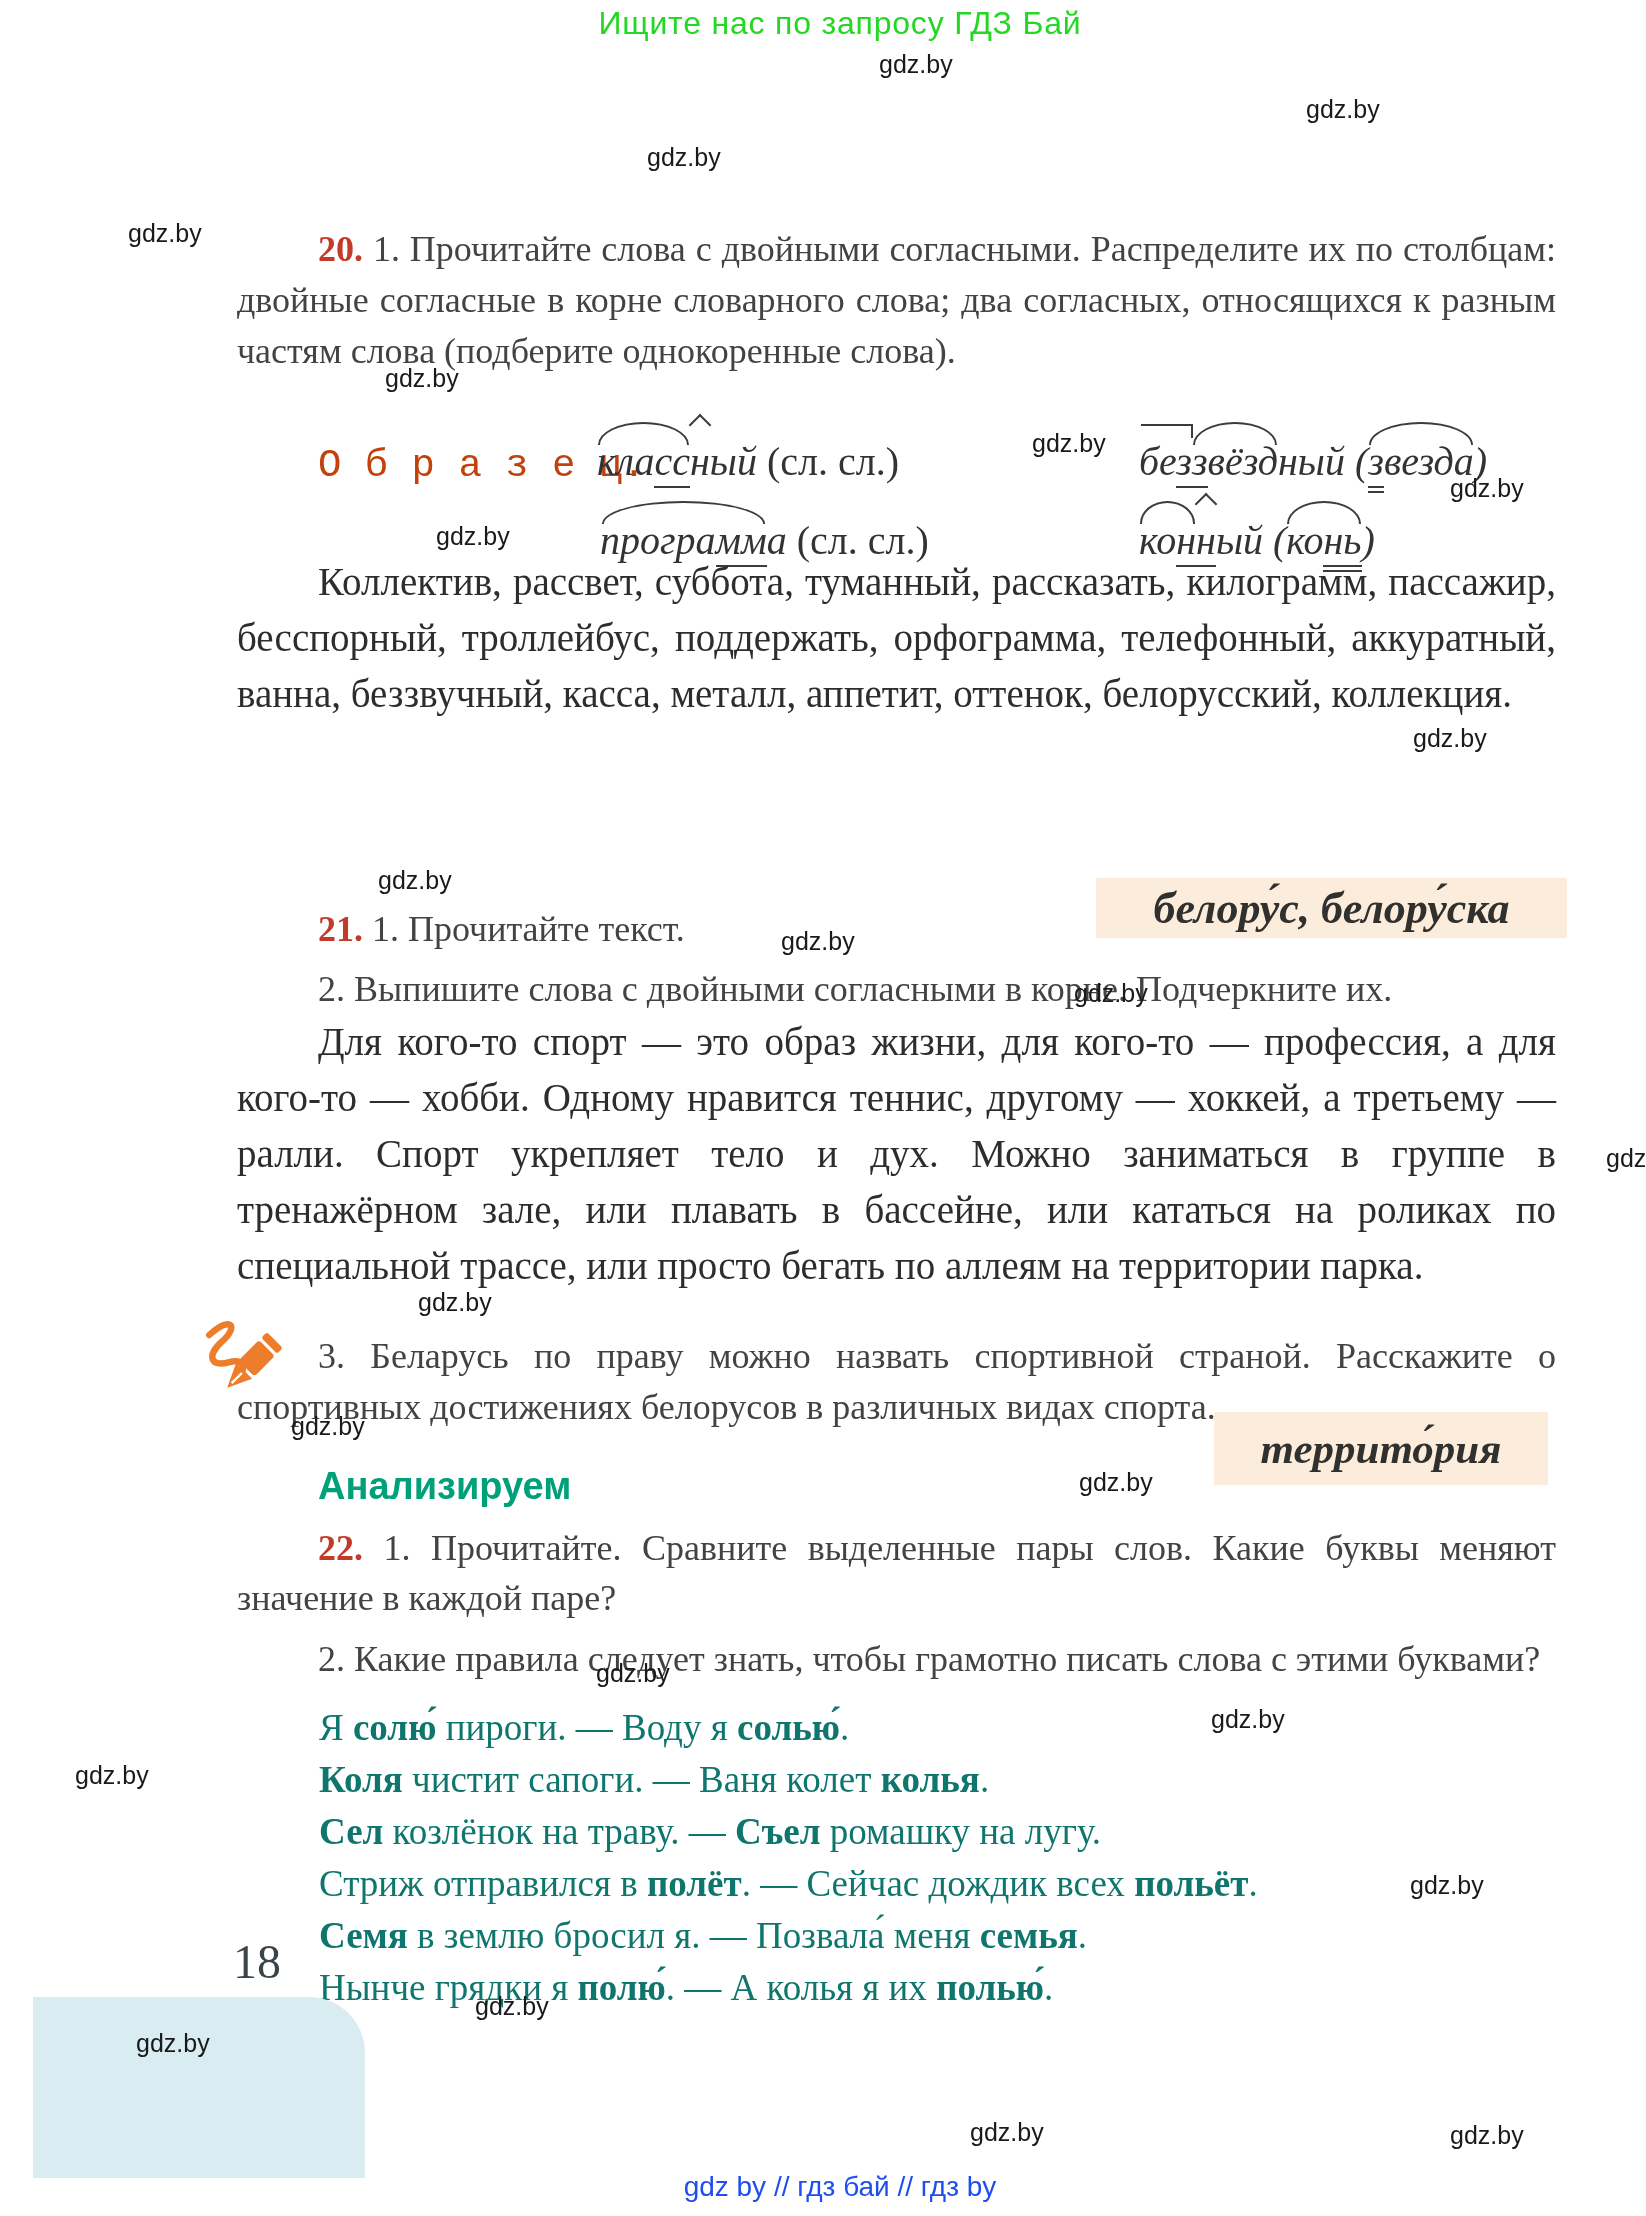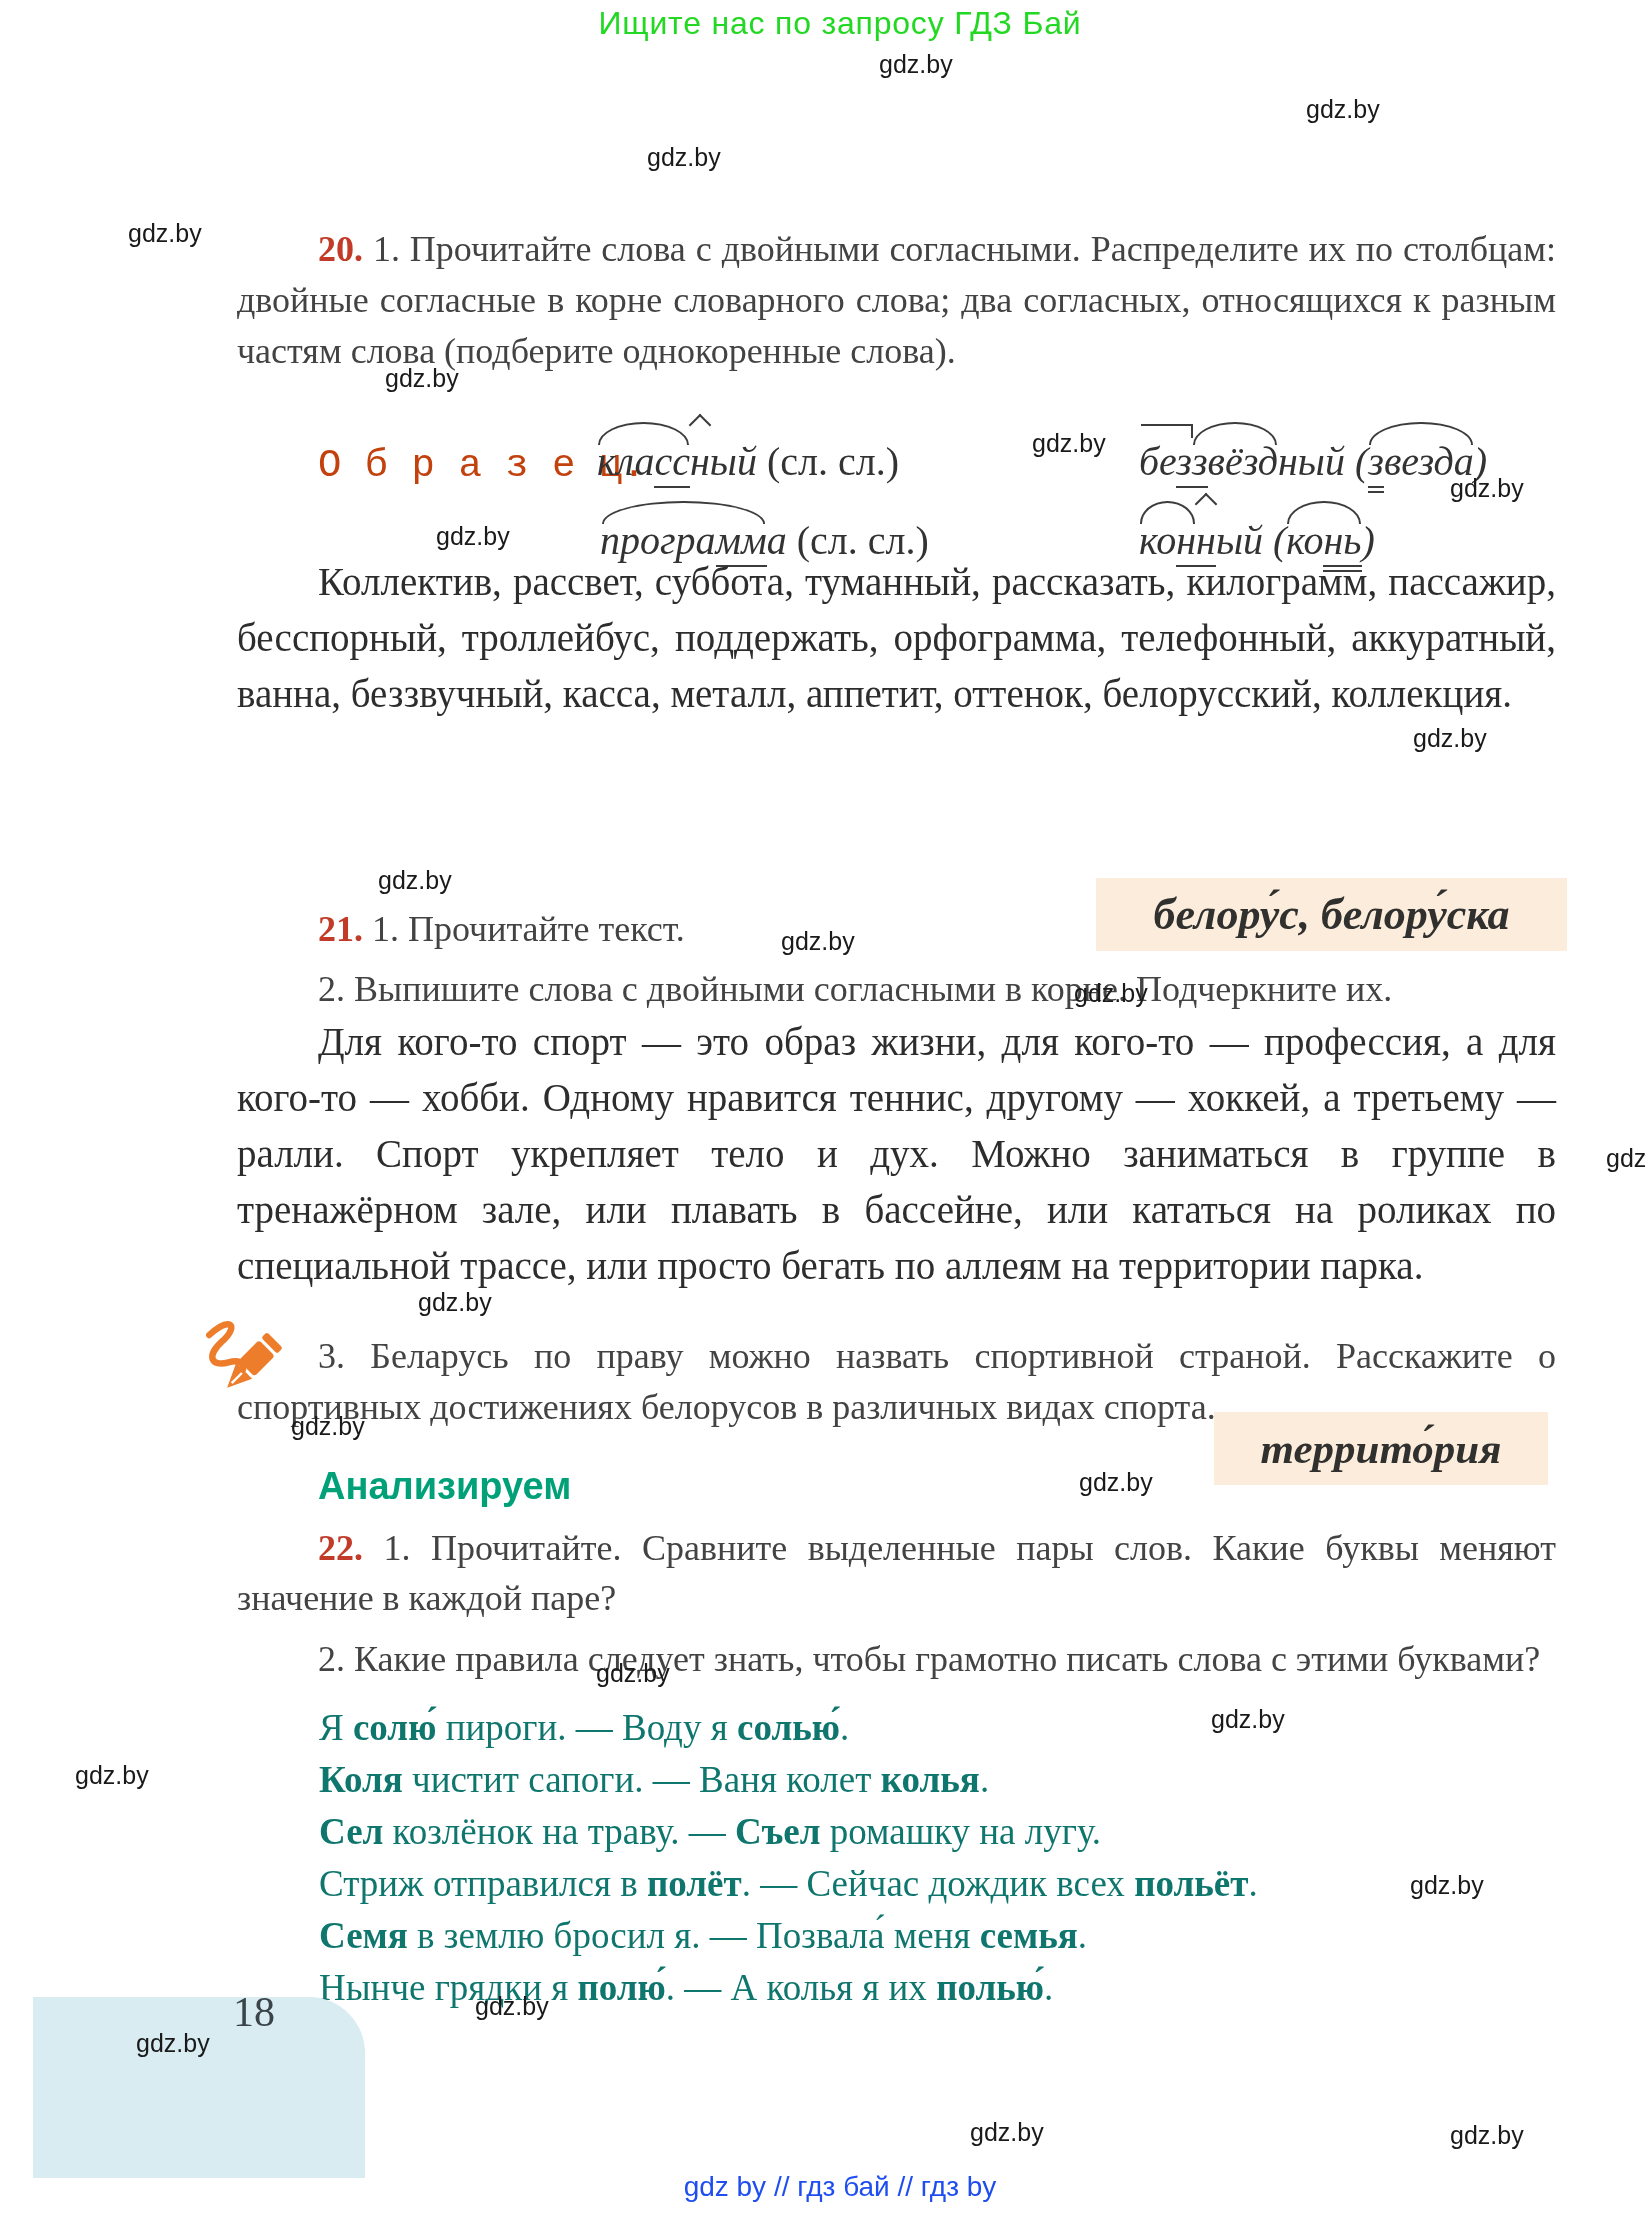--- a/index.html
+++ b/index.html
@@ -19,22 +19,22 @@
   .i{font-style:italic;}
 
   
   .header-note{left:0;right:0;top:4.8px;text-align:center;font-size:32px;
                color:#22d822;letter-spacing:0.8px;}
   .wm{position:absolute;font-size:25px;color:#1a1a1a;white-space:nowrap;}
   .footer-links{left:0;right:0;top:2171px;text-align:center;font-size:28px;
                 color:#1e4ef0;cursor:pointer;}
   .page-tab{left:0;top:1997px;width:332px;height:181px;background:#d9ecf2;
             border-radius:0 56px 0 0;}
-  .page-number{left:200px;top:1988px;font-family:"Liberation Serif",serif;
-               font-size:42px;color:#3a4449;}
+  .page-number{left:200px;top:1934px;font-family:"Liberation Serif",serif;
+               font-size:48px;color:#3a4449;}
 
   
   .obrazec{left:0;top:407px;width:1647px;height:169px;}
   .obrazec-label{position:absolute;left:285px;top:37px;
                  font-family:Liberation Mono, monospace;font-size:39px;color:#c2410c;}
   .sample{position:absolute;font-family:"Liberation Serif","DejaVu Serif",serif;
           font-style:italic;font-size:40px;color:#333333;white-space:nowrap;}
   .sample .pl{font-style:normal;}
   .root{position:relative;display:inline-block;}
   .root::before{content:"";position:absolute;left:1%;right:1%;top:-0.40em;height:0.52em;
@@ -47,21 +47,21 @@
   .sfx::after{content:"";position:absolute;left:50%;top:-0.55em;width:0.34em;height:0.34em;
               border-left:2.4px solid #3c3c3c;border-top:2.4px solid #3c3c3c;
               transform:translateX(-50%) rotate(45deg);}
   .u1{border-bottom:2.4px solid #3c3c3c;padding-bottom:1.6px;}
   .u2{border-bottom:7.3px double #3c3c3c;padding-bottom:1.6px;}
 
   
   .vocab-box{position:absolute;background:#fcecdb;display:flex;align-items:center;
              justify-content:center;font-family:"Liberation Serif","DejaVu Serif",serif;
              font-style:italic;font-weight:bold;color:#30302f;}
-  .vocab-belorus{left:1063px;top:878px;width:471px;height:73px;font-size:44px;}
+  .vocab-belorus{left:1063px;top:878px;width:471px;height:60px;font-size:44px;}
   .vocab-terr{left:1181px;top:1412px;width:334px;height:73px;font-size:43px;}
 
   .analyz{left:285px;top:1465px;font-size:38px;font-weight:bold;color:#00a178;}
 
   
   .pairs{left:286px;top:1702px;width:1257px;font-family:"Liberation Serif","DejaVu Serif",serif;
          font-size:37px;color:#0f766e;}
   .pair-line{line-height:52px;white-space:nowrap;}
 
   .pencil{left:165px;top:1314px;}

